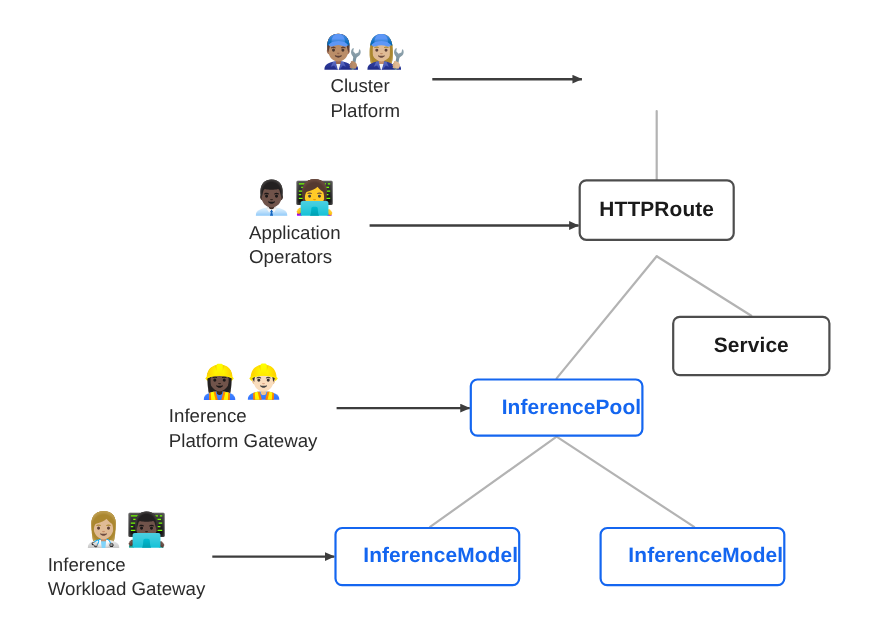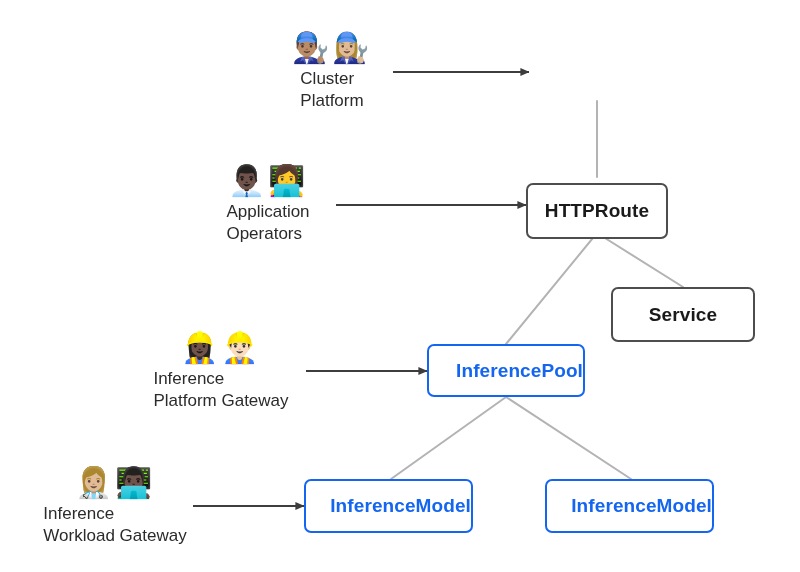--- a/index.html
+++ b/index.html
@@ -91,21 +91,21 @@
 
     <g stroke="#3d3d3d" stroke-width="2.2" fill="none" marker-end="url(#arrowhead)">
       <line x1="393" y1="72" x2="529" y2="72"></line>
       <line x1="336" y1="205" x2="526" y2="205"></line>
       <line x1="306" y1="371" x2="427" y2="371"></line>
       <line x1="193" y1="506" x2="304" y2="506"></line>
     </g>
   </svg>
 
 
-  <div class="node dark" style="left:526px; top:183px; width:142px; height:56px; font-size:19px;">
+  <div class="node dark" style="left:526px; top:163px; width:142px; height:56px; font-size:19px;">
     <span>HTTPRoute</span>
   </div>
 
   <div class="node dark" style="left:611px; top:287px; width:144px; height:55px; font-size:19px;">
     <span>Service</span>
   </div>
 
   <div class="node blue" style="left:427px; top:344px; width:158px; height:53px; font-size:19px;">
     <span>InferencePool</span>
   </div>

